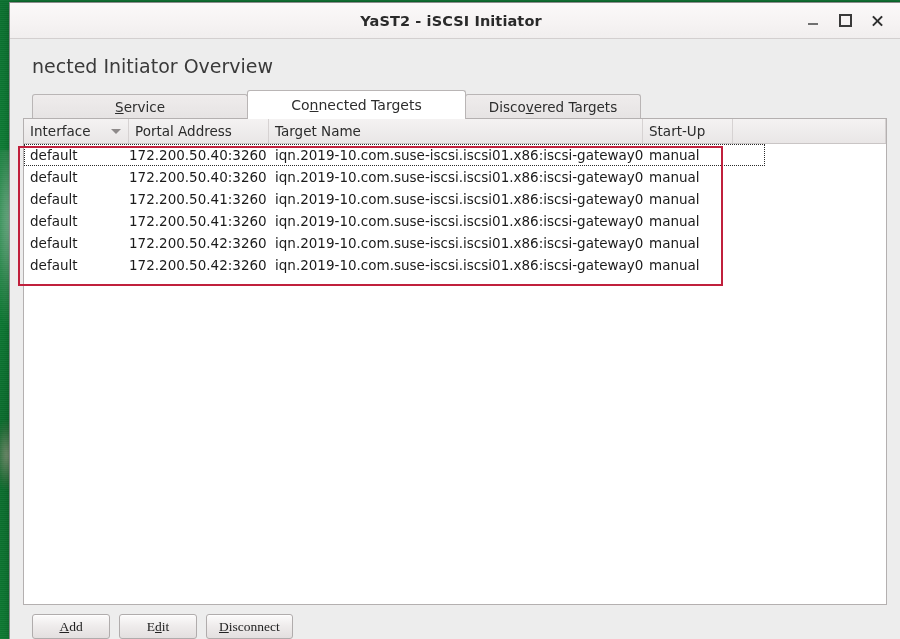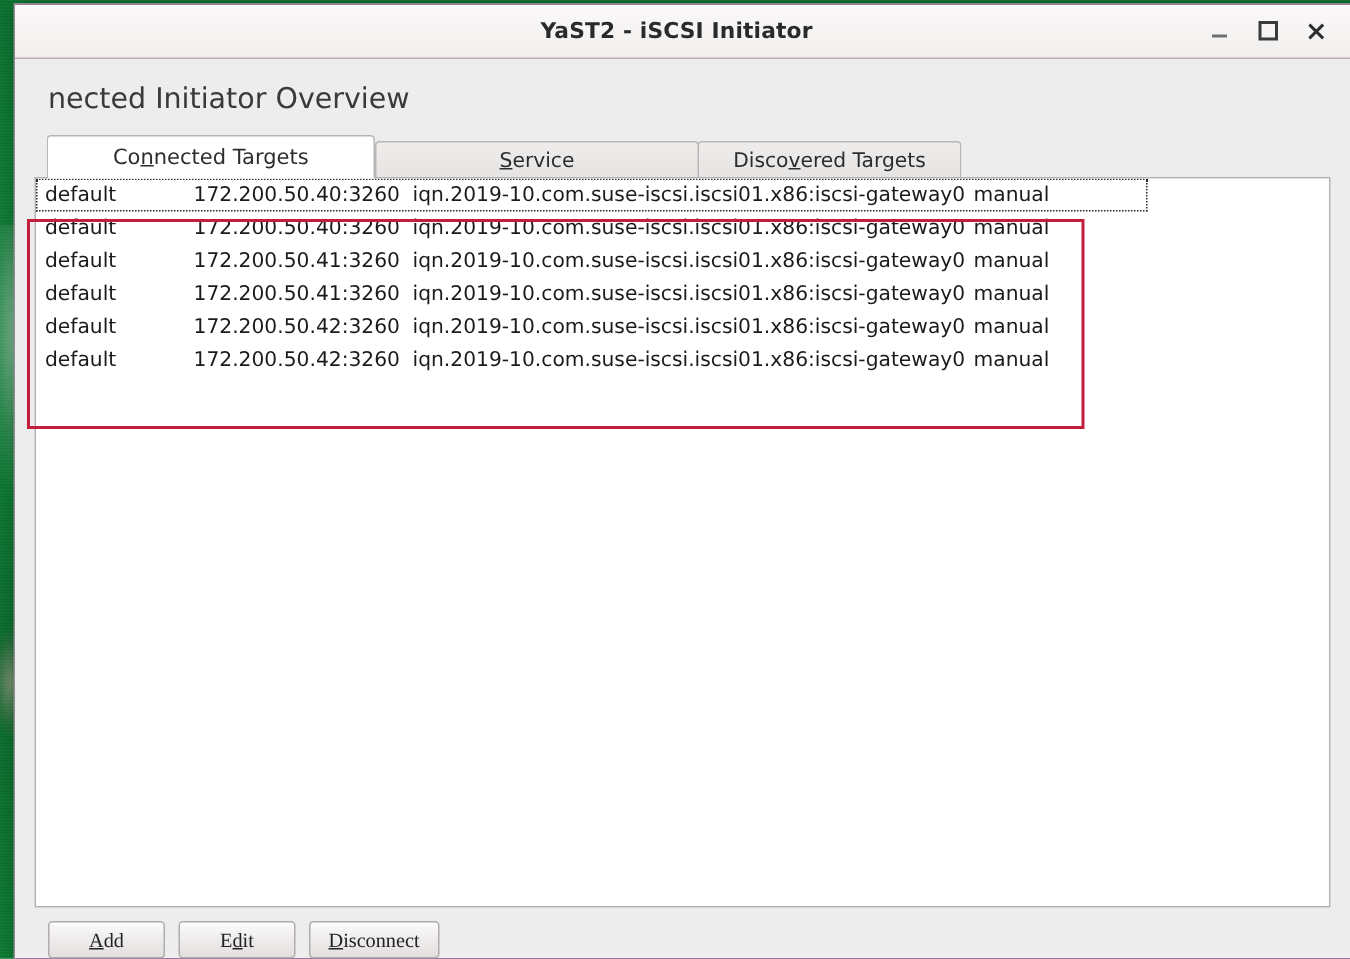--- a/index.html
+++ b/index.html
@@ -347,35 +347,51 @@
         <span class="glyph-close"></span>
       </div>
     </div>
   </div>
 
   <div id="dialog">
 
     <div id="heading">nected Initiator Overview</div>
 
     <div id="tabstrip">
-      <div class="tab active" id="tab-1">
-        <span>Co<span class="mn">n</span>nected Targets</span>
-      </div>
       <div class="tab" id="tab-0">
         <span>
           <span class="mn">S</span><span>ervice</span>
         </span>
       </div>
+      <div class="tab active" id="tab-1">
+        <span>Co<span class="mn">n</span>nected Targets</span>
+      </div>
       <div class="tab" id="tab-2">
         <span>Disco<span class="mn">v</span>ered Targets</span>
       </div>
     </div>
 
     <div id="table-wrap">
 
+      <div id="thead">
+        <div class="th" id="th-iface">
+          <span>Interface</span>
+          <span class="sort-arrow"></span>
+        </div>
+        <div class="th" id="th-portal">
+          <span>Portal Address</span>
+        </div>
+        <div class="th" id="th-target">
+          <span>Target Name</span>
+        </div>
+        <div class="th last" id="th-startup">
+          <span>Start-Up</span>
+        </div>
+        <div class="th" id="th-filler"></div>
+      </div>
 
       <div id="tbody">
           <div class="row focused">
             <div class="cell c-iface">default</div>
             <div class="cell c-portal">172.200.50.40:3260</div>
             <div class="cell c-target">iqn.2019-10.com.suse-iscsi.iscsi01.x86:iscsi-gateway01</div>
             <div class="cell c-startup">manual</div>
           </div>
           <div class="row">
             <div class="cell c-iface">default</div>

